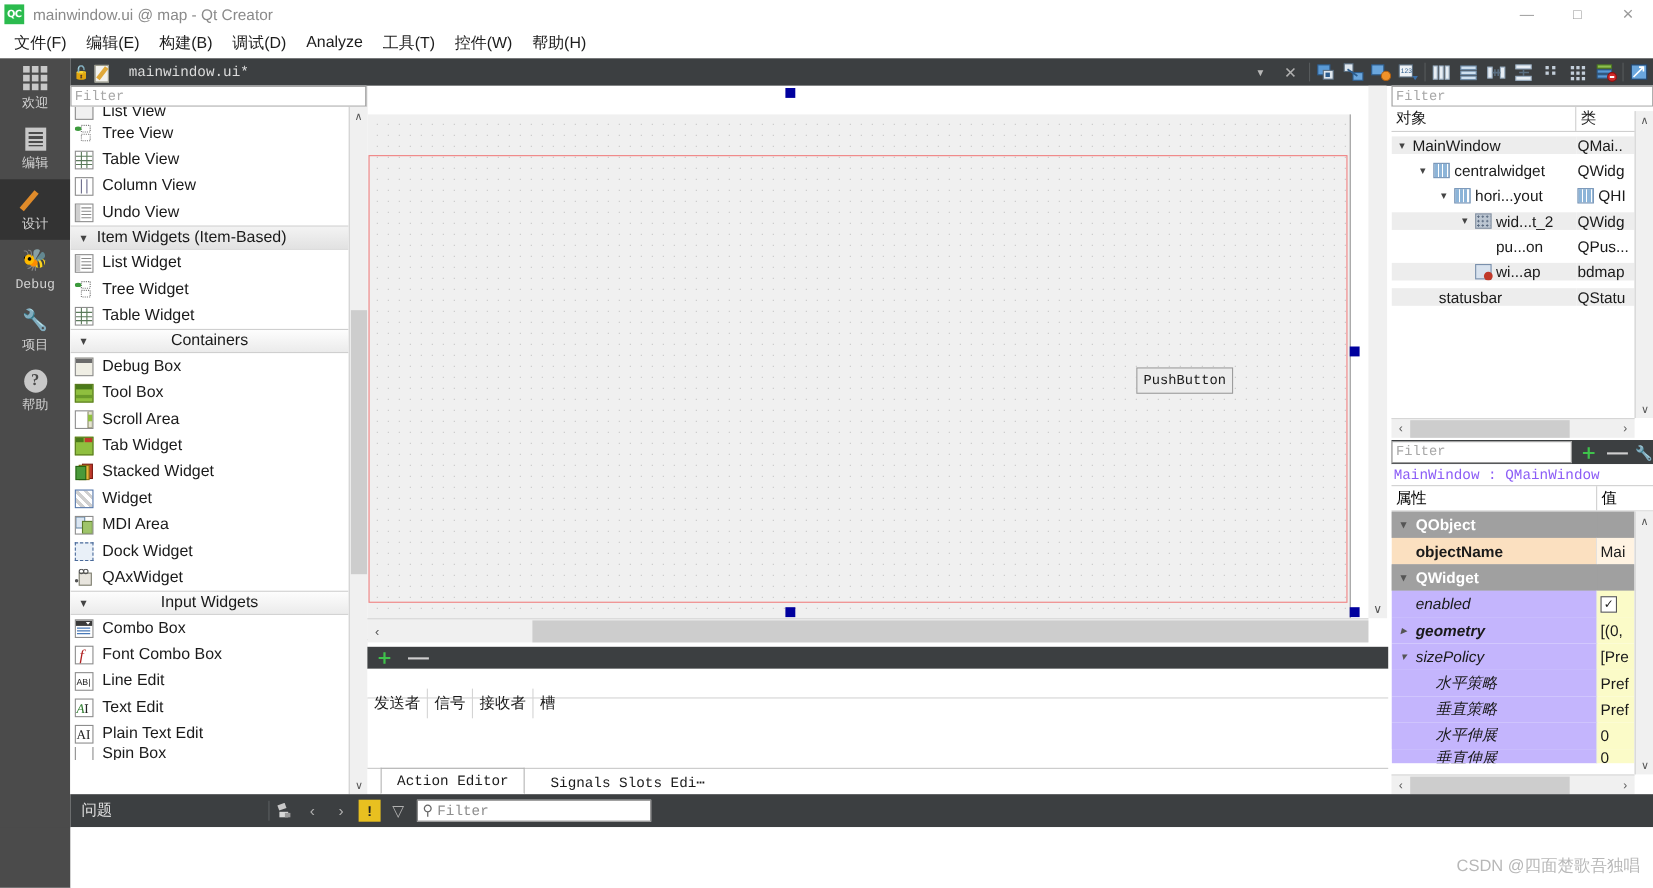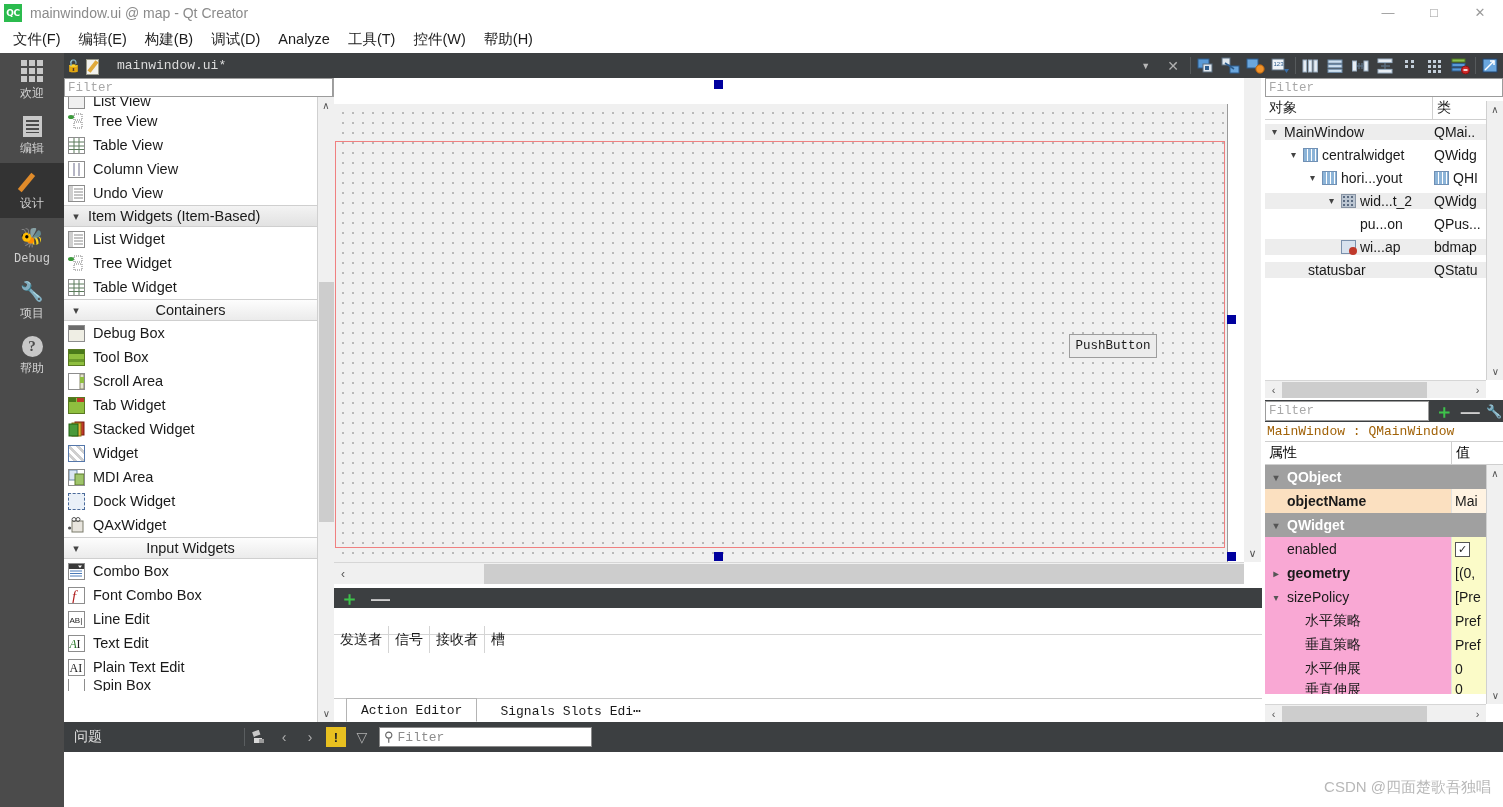--- a/index.html
+++ b/index.html
@@ -156,21 +156,21 @@
     background: #f0f0f0;
     background-image: radial-gradient(#b9b9b9 0.8px, transparent 0.9px);
     background-size: 10px 10px; background-position: 4px 4px;
     border-right: 1px solid #9a9a9a; border-bottom: 1px solid #9a9a9a;
   }
   #form-redbox {
     position: absolute; left: 1px; top: 37px; width: 890px; height: 407px;
     border: 1px solid #f08080; pointer-events: none;
   }
   #pushbutton {
-    position: absolute; left: 735px; top: 230px; width: 88px; height: 24px;
+    position: absolute; left: 699px; top: 230px; width: 88px; height: 24px;
     background: #ececec; border: 1px solid #9d9d9d;
     display: flex; align-items: center; justify-content: center;
     font-family: "Liberation Mono", monospace; font-size: 12.5px; color: #1a1a1a;
   }
   .handle { position: absolute; width: 9px; height: 9px; background: #00009e; }
   #resize-grip {
     position: absolute; left: 880px; top: 458px; width: 14px; height: 14px;
   }
   #resize-grip i { position: absolute; width: 3px; height: 3px; background: #c0c0c0; }
 
@@ -251,32 +251,32 @@
     background: #ffffff;
   }
   #pe-toolbar { height: 22px; background: #3c3f41; display: flex; align-items: center; }
   #pe-filter {
     width: 172px; height: 20px; background: #ffffff; border: 1px solid #9c9c9c;
     display: flex; align-items: center; padding-left: 3px;
     font-family: "Liberation Mono", monospace; font-size: 12.5px; color: #a8a8a8;
   }
   #pe-objline {
     height: 20px; font-family: "Liberation Mono", monospace; font-size: 13px;
-    color: #a16207; display: flex; align-items: center; padding-left: 2px;
+    color: #8b5cf6; display: flex; align-items: center; padding-left: 2px;
     border-bottom: 1px solid #cfcfcf; background: #ffffff;
   }
   #pe-head { height: 23px; display: flex; border-bottom: 1px solid #cfcfcf; }
   #pe-head .c1 { width: 187px; font-size: 14px; padding-left: 4px; display: flex; align-items: center; border-right: 1px solid #cfcfcf; }
   #pe-head .c2 { flex: 1; font-size: 14px; padding-left: 4px; display: flex; align-items: center; }
   .prow { height: 24px; display: flex; align-items: center; font-size: 14px; color: #1a1a1a; }
   .prow .pname { width: 187px; display: flex; align-items: center; overflow: hidden; white-space: nowrap; border-right: 1px solid #e2e2e2; height: 24px; }
   .prow .pval { flex: 1; overflow: hidden; white-space: nowrap; padding-left: 3px; height: 24px; display: flex; align-items: center; }
   .prow.grp { background: #a0a0a0; }
   .prow.grp .pname, .prow.grp .pval { background: #a0a0a0; color: #ffffff; font-weight: bold; border-right: none; }
-  .prow.y .pname { background: #f9a8d4; }
+  .prow.y .pname { background: #c4b5fd; font-style: italic; }
   .prow.y .pval { background: #fbfbc8; }
   .prow.o .pname { background: #fbe0c0; font-weight: bold; }
   .prow.o .pval { background: #fff3e2; }
   .prow .pchev { width: 22px; text-align: center; font-size: 10px; color: #555; flex: none; }
   .prow .indent { width: 40px; flex: none; }
   .cbx { width: 15px; height: 15px; border: 1px solid #555; background: #ffffff; display: flex; align-items: center; justify-content: center; font-size: 11px; color: #222; }
   #pe-hscroll {
     position: absolute; left: 0; bottom: 0; width: 221px; height: 18px;
     background: #f0f0f0; display: flex; align-items: center; border-top: 1px solid #d6d6d6;
   }

